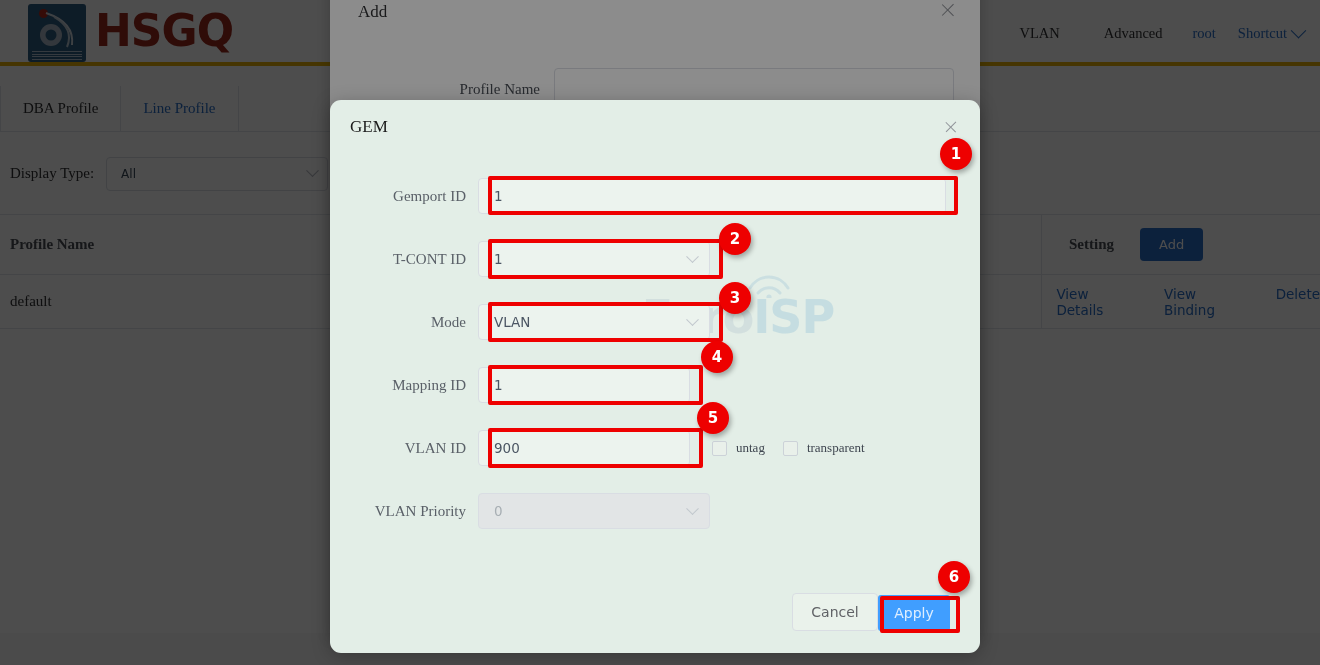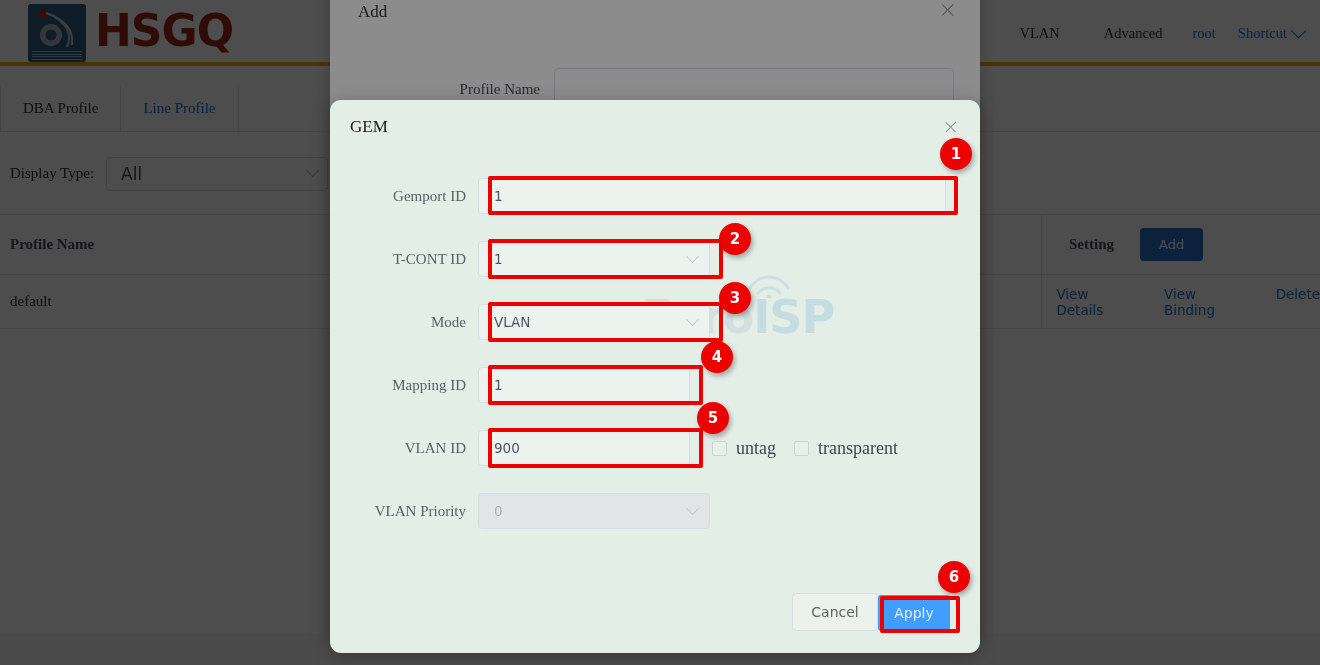--- a/index.html
+++ b/index.html
@@ -158,21 +158,21 @@
     margin-right: 12px;
   }
   .select-box {
     width: 222px; height: 34px;
     border: 1px solid #dcdfe6;
     border-radius: 4px;
     display: flex;
     align-items: center;
     padding: 0 10px 0 14px;
     font-family: "DejaVu Sans", sans-serif;
-    font-size: 17px;
+    font-size: 12px;
     color: #3a4a5a;
     justify-content: space-between;
     cursor: pointer;
     background: #fff;
     text-align: center;
   }
   .chev {
     width: 9px; height: 9px;
     border-right: 1.4px solid #b8bcc4;
     border-bottom: 1.4px solid #b8bcc4;
@@ -387,21 +387,21 @@
   .checks {
     display: flex;
     align-items: center;
     gap: 18px;
     margin-left: 22px;
   }
   .chk {
     display: flex;
     align-items: center;
     gap: 9px;
-    font-size: 18px;
+    font-size: 13px;
     color: #3f4650;
     cursor: pointer;
   }
   .chk .box {
     width: 15px; height: 15px;
     border: 1px solid #ccd2d8;
     border-radius: 2px;
     background: #e9f0ea;
     flex: none;
   }

